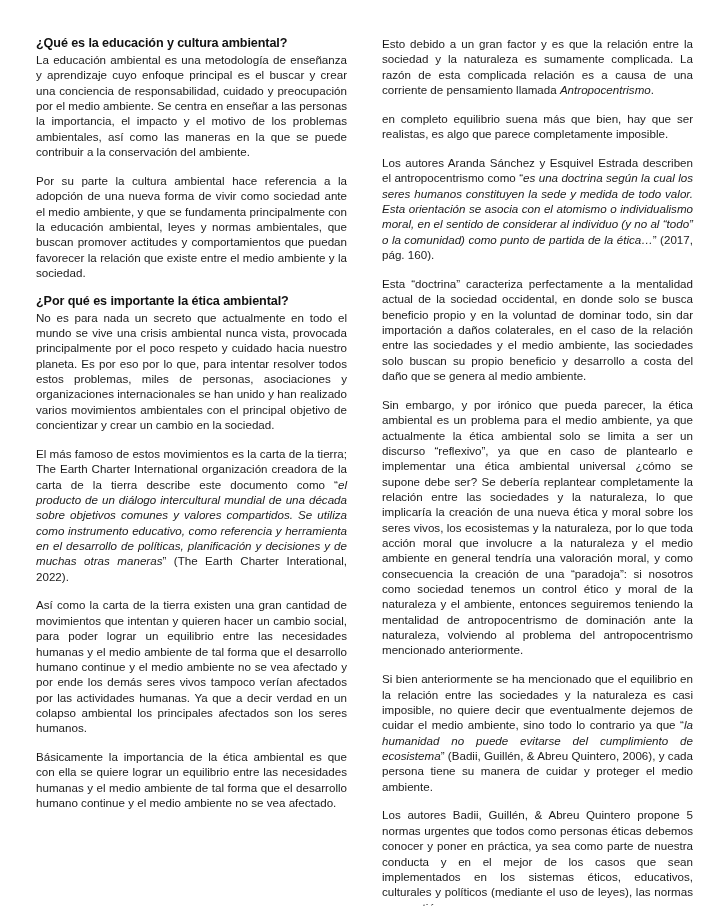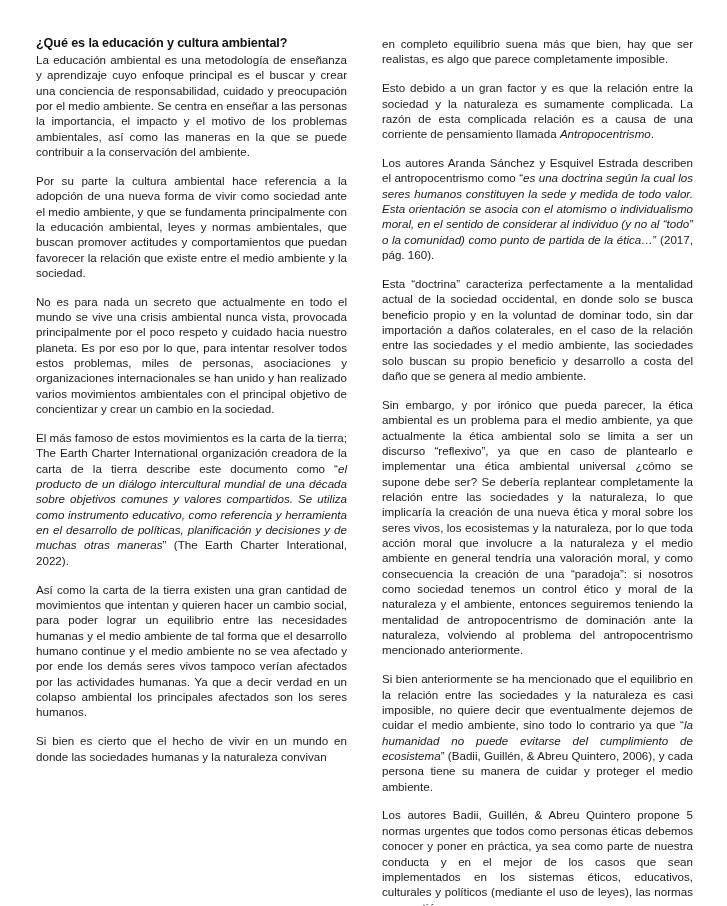--- a/index.html
+++ b/index.html
@@ -68,38 +68,39 @@
   <div class="columns">
 
     <div class="col">
 
       <h2 class="section-heading">¿Qué es la educación y cultura ambiental?</h2>
 
       <p class="para">La educación ambiental es una metodología de enseñanza y aprendizaje cuyo enfoque principal es el buscar y crear una conciencia de responsabilidad, cuidado y preocupación por el medio ambiente. Se centra en enseñar a las personas la importancia, el impacto y el motivo de los problemas ambientales, así como las maneras en la que se puede contribuir a la conservación del ambiente.</p>
 
       <p class="para">Por su parte la cultura ambiental hace referencia a la adopción de una nueva forma de vivir como sociedad ante el medio ambiente, y que se fundamenta principalmente con la educación ambiental, leyes y normas ambientales, que buscan promover actitudes y comportamientos que puedan favorecer la relación que existe entre el medio ambiente y la sociedad.</p>
 
+      <h2 class="section-heading">¿Por qué es importante la ética ambiental?</h2>
 
       <p class="para">No es para nada un secreto que actualmente en todo el mundo se vive una crisis ambiental nunca vista, provocada principalmente por el poco respeto y cuidado hacia nuestro planeta. Es por eso por lo que, para intentar resolver todos estos problemas, miles de personas, asociaciones y organizaciones internacionales se han unido y han realizado varios movimientos ambientales con el principal objetivo de concientizar y crear un cambio en la sociedad.</p>
 
       <p class="para"><span>El más famoso de estos movimientos es la carta de la tierra; The Earth Charter International organización creadora de la carta de la tierra describe este documento como “</span><span class="it">el producto de un diálogo intercultural mundial de una década sobre objetivos comunes y valores compartidos. Se utiliza como instrumento educativo, como referencia y herramienta en el desarrollo de políticas, planificación y decisiones y de muchas otras maneras</span><span>” (The Earth Charter Interational, 2022).</span></p>
 
       <p class="para">Así como la carta de la tierra existen una gran cantidad de movimientos que intentan y quieren hacer un cambio social, para poder lograr un equilibrio entre las necesidades humanas y el medio ambiente de tal forma que el desarrollo humano continue y el medio ambiente no se vea afectado y por ende los demás seres vivos tampoco verían afectados por las actividades humanas. Ya que a decir verdad en un colapso ambiental los principales afectados son los seres humanos.</p>
 
+      <p class="para">Básicamente la importancia de la ética ambiental es que con ella se quiere lograr un equilibrio entre las necesidades humanas y el medio ambiente de tal forma que el desarrollo humano continue y el medio ambiente no se vea afectado.</p>
 
 
-      <p class="para">Si bien es cierto que el hecho de vivir en un mundo en donde las sociedades humanas y la naturaleza convivan</p>
 
     </div>
 
     <div class="col">
 
+      <p class="para"><span>Esto debido a un gran factor y es que la relación entre la sociedad y la naturaleza es sumamente complicada. La razón de esta complicada relación es a causa de una corriente de pensamiento llamada </span><span class="it">Antropocentrismo</span><span>.</span></p>
+
       <p class="para">en completo equilibrio suena más que bien, hay que ser realistas, es algo que parece completamente imposible.</p>
-
-      <p class="para"><span>Esto debido a un gran factor y es que la relación entre la sociedad y la naturaleza es sumamente complicada. La razón de esta complicada relación es a causa de una corriente de pensamiento llamada </span><span class="it">Antropocentrismo</span><span>.</span></p>
 
       <p class="para"><span>Los autores Aranda Sánchez y Esquivel Estrada describen el antropocentrismo como “</span><span class="it">es una doctrina según la cual los seres humanos constituyen la sede y medida de todo valor. Esta orientación se asocia con el atomismo o individualismo moral, en el sentido de considerar al individuo (y no al “todo” o la comunidad) como punto de partida de la ética…</span><span>” (2017, pág. 160).</span></p>
 
       <p class="para">Esta “doctrina” caracteriza perfectamente a la mentalidad actual de la sociedad occidental, en donde solo se busca beneficio propio y en la voluntad de dominar todo, sin dar importación a daños colaterales, en el caso de la relación entre las sociedades y el medio ambiente, las sociedades solo buscan su propio beneficio y desarrollo a costa del daño que se genera al medio ambiente.</p>
 
       <p class="para">Sin embargo, y por irónico que pueda parecer, la ética ambiental es un problema para el medio ambiente, ya que actualmente la ética ambiental solo se limita a ser un discurso “reflexivo”, ya que en caso de plantearlo e implementar una ética ambiental universal ¿cómo se supone debe ser? Se debería replantear completamente la relación entre las sociedades y la naturaleza, lo que implicaría la creación de una nueva ética y moral sobre los seres vivos, los ecosistemas y la naturaleza, por lo que toda acción moral que involucre a la naturaleza y el medio ambiente en general tendría una valoración moral, y como consecuencia la creación de una “paradoja”: si nosotros como sociedad tenemos un control ético y moral de la naturaleza y el ambiente, entonces seguiremos teniendo la mentalidad de antropocentrismo de dominación ante la naturaleza, volviendo al problema del antropocentrismo mencionado anteriormente.</p>
 
 
       <p class="para"><span>Si bien anteriormente se ha mencionado que el equilibrio en la relación entre las sociedades y la naturaleza es casi imposible, no quiere decir que eventualmente dejemos de cuidar el medio ambiente, sino todo lo contrario ya que “</span><span class="it">la humanidad no puede evitarse del cumplimiento de ecosistema</span><span>” (Badii, Guillén, &amp; Abreu Quintero, 2006), y cada persona tiene su manera de cuidar y proteger el medio ambiente.</span></p>
 

